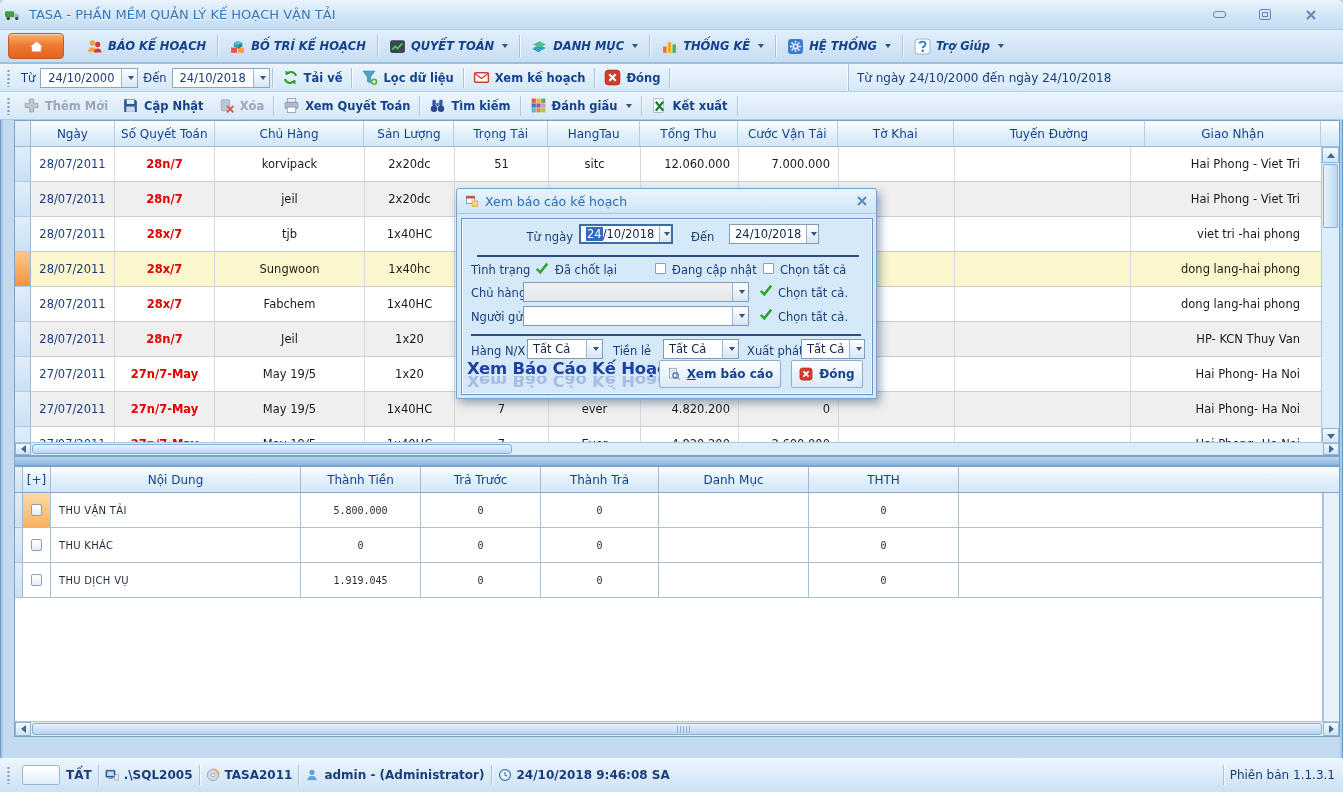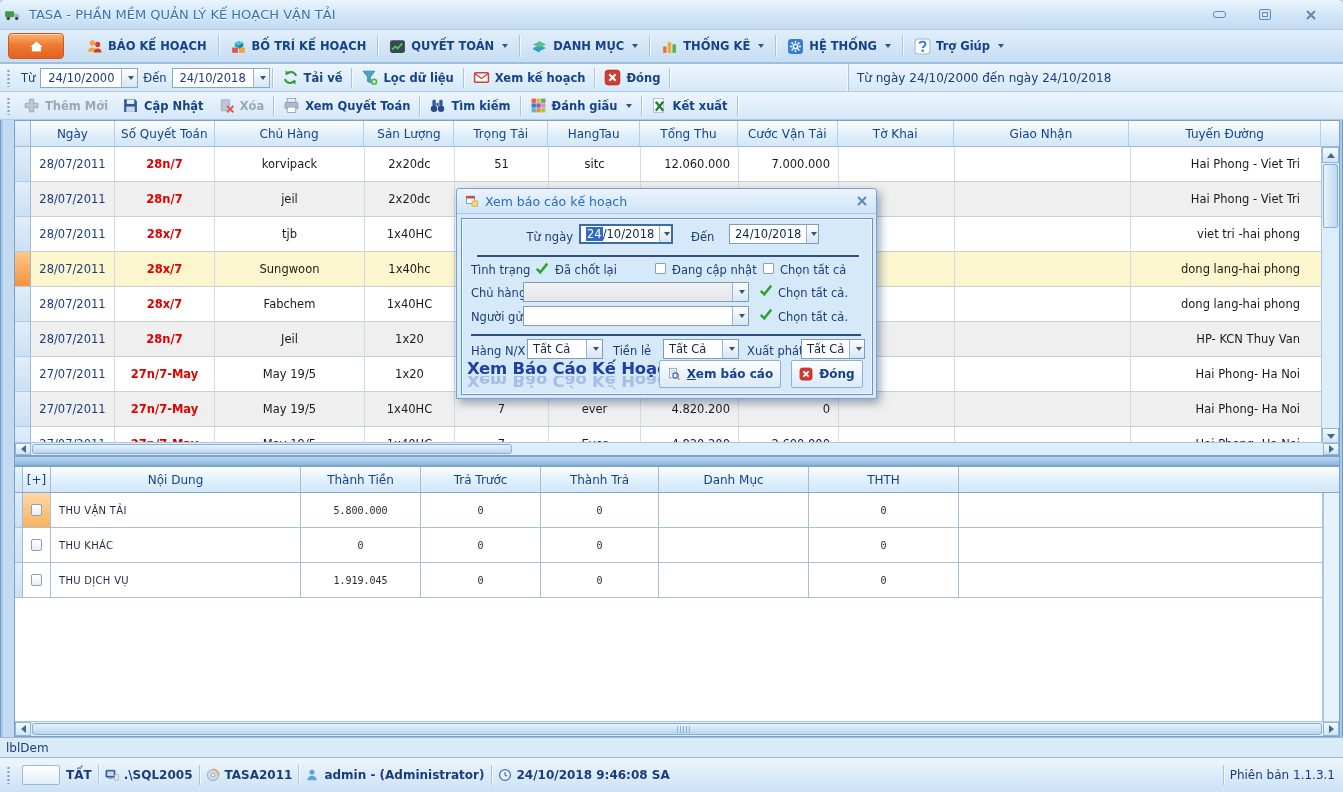--- a/index.html
+++ b/index.html
@@ -158,21 +158,21 @@
   </div>
 
   <div class="abs menubar">
     <div class="homebtn">
       <span class="icon16">
           <svg viewBox="0 0 16 16">
             <path d="M8 3l6.5 5.5h-2V13h-9V8.5h-2z" fill="#fff" stroke="#c86a2e" stroke-width=".5"></path>
           </svg>
         </span>
     </div>
-    <div id="menu-items" style="display:flex;align-items:center;">
+    <div id="menu-items" style="display:flex;align-items:center;font-style:italic;">
         <div class="menu-item">
           <span class="icon16">
             <svg viewBox="0 0 16 16">
               <circle cx="6" cy="4.8" r="2.6" fill="#f6a13b"></circle>
               <path d="M1.8 13c0-2.6 2-4.1 4.2-4.1S10.2 10.4 10.2 13z" fill="#f6a13b"></path>
               <circle cx="11" cy="6" r="2.4" fill="#d93a2b"></circle>
               <path d="M7.4 13.6c0-2.3 1.7-3.7 3.6-3.7s3.6 1.4 3.6 3.7z" fill="#d93a2b"></path>
             </svg>
           </span>
           <span>BÁO KẾ HOẠCH</span>
@@ -410,22 +410,22 @@
         <span class="ghcell ghind" style="width:16px"></span>
         <span class="ghcell" style="width:84px">Ngày</span>
         <span class="ghcell" style="width:100px">Số Quyết Toán</span>
         <span class="ghcell" style="width:150px">Chủ Hàng</span>
         <span class="ghcell" style="width:90px">Sản Lượng</span>
         <span class="ghcell" style="width:94px">Trọng Tải</span>
         <span class="ghcell" style="width:92px">HangTau</span>
         <span class="ghcell" style="width:98px">Tổng Thu</span>
         <span class="ghcell" style="width:100px">Cước Vận Tải</span>
         <span class="ghcell" style="width:116px">Tờ Khai</span>
+        <span class="ghcell" style="width:192px">Tuyến Đường</span>
         <span class="ghcell" style="width:176px">Giao Nhận</span>
-        <span class="ghcell" style="width:192px">Tuyến Đường</span>
         <span class="ghcell" style="width:18px;border-right:none"></span>
       </div>
     <div class="grows" id="top-rows" style="height:297px">
         <div class="trow">
           <span class="tcell tind" style="width:16px"></span>
           <span class="tcell a-center c-date" style="width:84px">28/07/2011</span>
           <span class="tcell a-center c-red" style="width:100px">28n/7</span>
           <span class="tcell a-center" style="width:150px">korvipack</span>
           <span class="tcell a-center" style="width:90px">2x20dc</span>
           <span class="tcell a-center" style="width:94px">51</span>
@@ -636,23 +636,20 @@
         </span>
       <span class="hthumb" style="left:17px;right:17px;height:12px">
           <span class="hgrip"></span>
         </span>
       <span class="hbtn" style="right:0">
           <span class="tri-right"></span>
         </span>
     </div>
   </div>
 
-  <div class="abs lbldem">
-    <span>lblDem</span>
-  </div>
 
   <div class="abs statusbar">
     <span class="grip"></span>
     <span class="pagebox"></span>
     <span class="seg">TẤT</span>
     <span class="ssep"></span>
     <span class="seg">
       <span class="icon14">
           <svg viewBox="0 0 16 16">
             <rect x="1" y="2.5" width="10.5" height="8" rx="1" fill="#3a5e9e" stroke="#26436f" stroke-width=".6"></rect>

